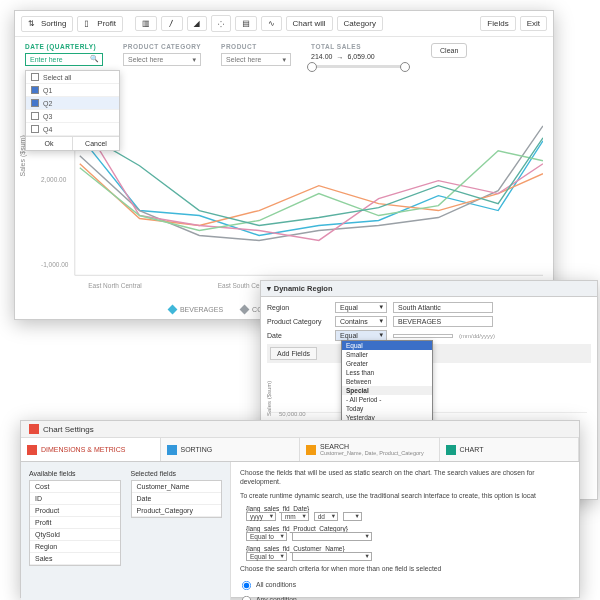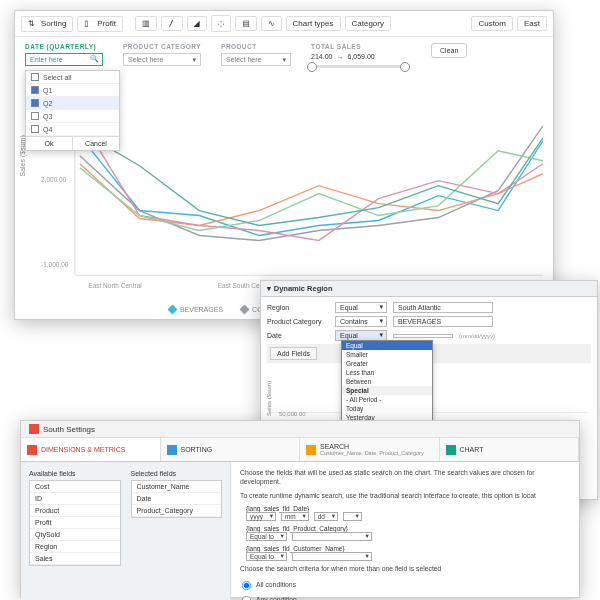--- a/index.html
+++ b/index.html
@@ -110,31 +110,31 @@
     <div class="tbtn">
         <span>⁘</span>
       </div>
     <div class="tbtn">
         <span>▤</span>
       </div>
     <div class="tbtn">
         <span>∿</span>
       </div>
     <div class="tbtn">
-        <span>Chart types</span>
+        <span>Chart will</span>
       </div>
     <div class="tbtn">
         <span>Category</span>
       </div>
     <div class="spacer"></div>
     <div class="tbtn">
-        <span>Custom</span>
-      </div>
-    <div class="tbtn">
-        <span>East</span>
+        <span>Fields</span>
+      </div>
+    <div class="tbtn">
+        <span>Exit</span>
       </div>
   </div>
 
   <div class="filters">
     <div class="fcol">
       <span class="flabel">DATE (QUARTERLY)</span>
       <div class="searchbox"><span>Enter here</span></div>
       <div class="dropdown">
         <div class="ddrow">
             <span class="ck"></span>
@@ -284,21 +284,21 @@
        <div class="bar" style="left:285px;height:78%;background:#8fd19e">
           <span>03-02-20</span>
         </div>
     </div>
   </div>
 </div>
 
 <div class="panel p3">
   <div style="background:#f3f3f3;border-bottom:1px solid #ddd;padding:3px 8px;font-size:8px;display:flex;align-items:center;gap:4px;">
       <span class="sq" style="background:#e74c3c"></span>
-      <span>South Settings</span>
+      <span>Chart Settings</span>
     </div>
   <div class="tabs">
     <div class="tab active">
         <span class="sq" style="background:#e74c3c"></span>
         <span>DIMENSIONS &amp; METRICS</span>
       </div>
     <div class="tab">
         <span class="sq" style="background:#3498db"></span>
         <span>SORTING</span>
       </div>

